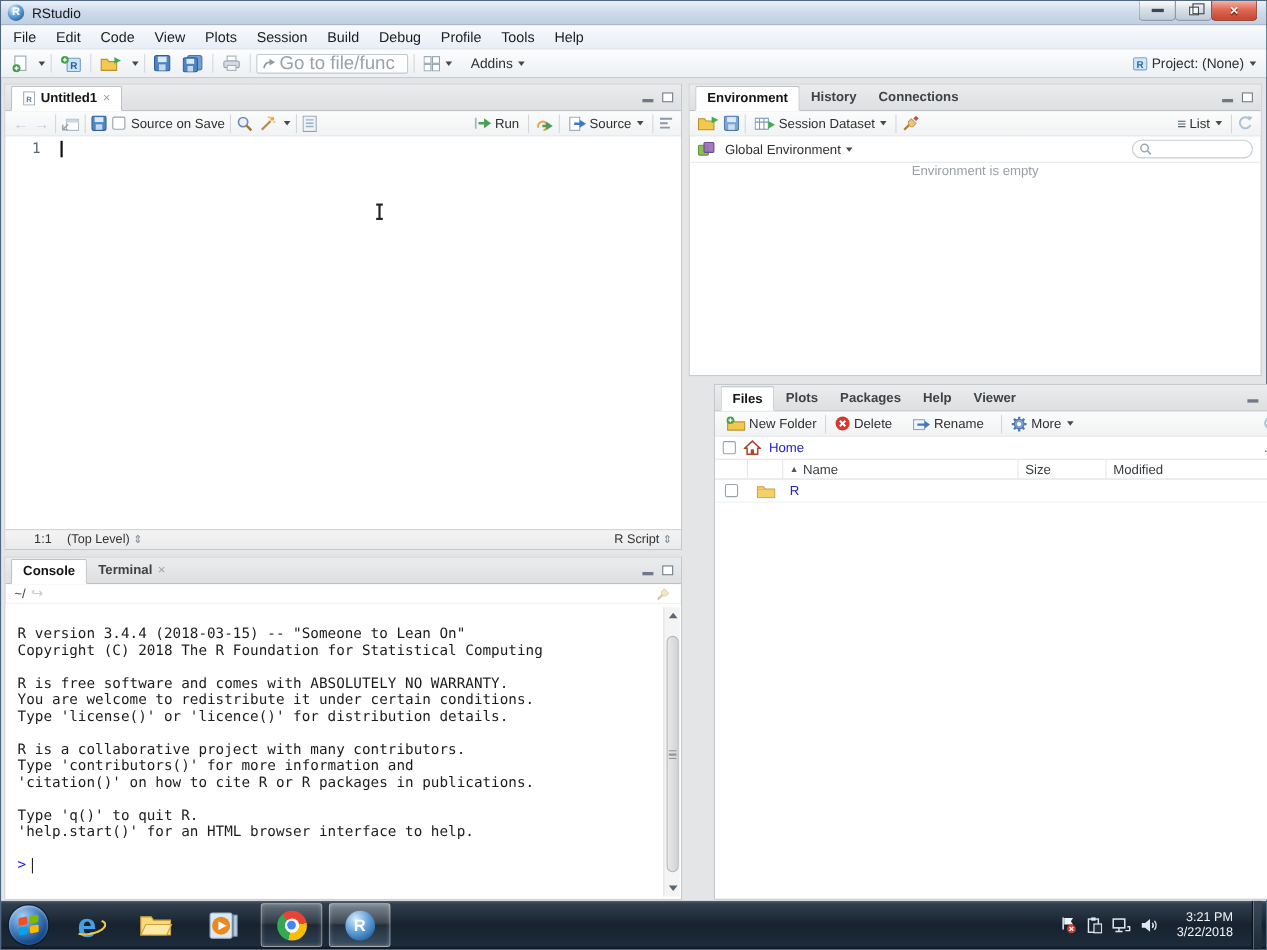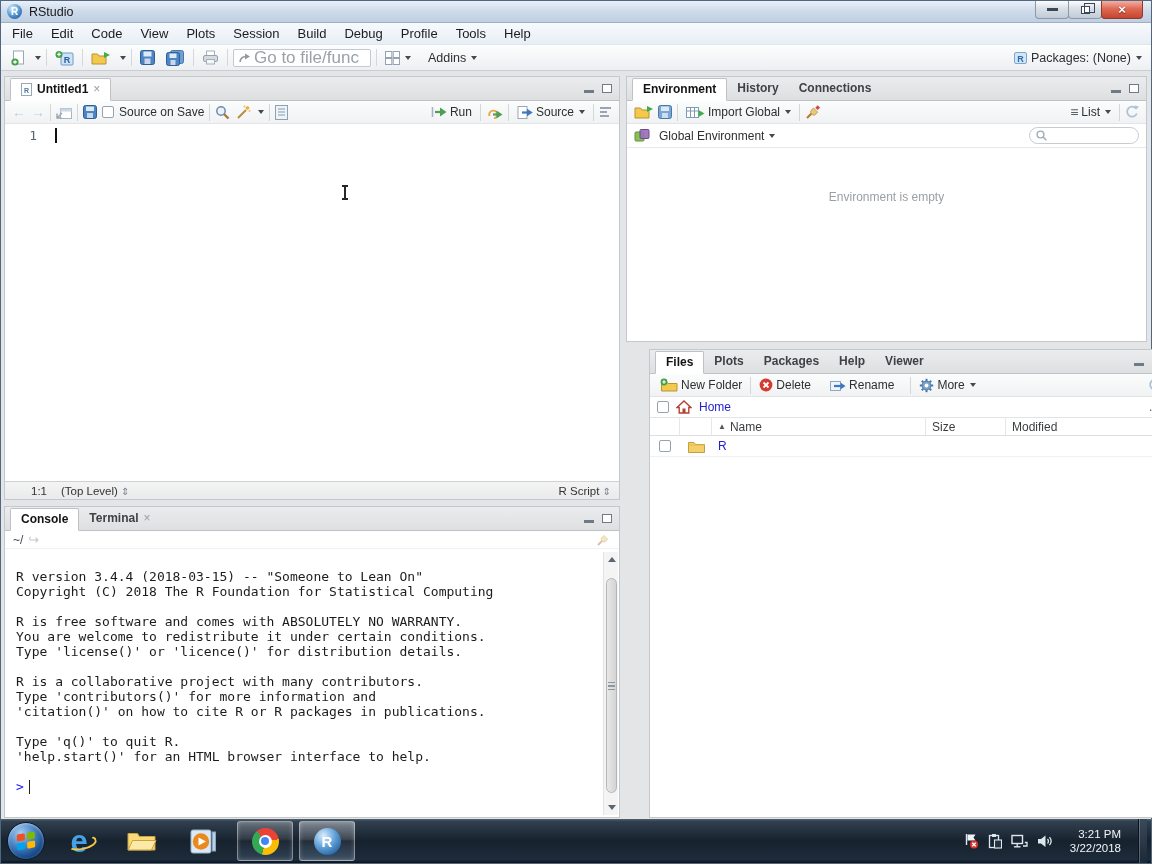--- a/index.html
+++ b/index.html
@@ -67,21 +67,21 @@
   .tri-up{width:0;height:0;border-left:4px solid transparent;border-right:4px solid transparent;border-bottom:5px solid #5c6670}
   .tri-down{width:0;height:0;border-left:4px solid transparent;border-right:4px solid transparent;border-top:5px solid #5c6670}
   .sthumb{position:absolute;left:1.5px;width:11px;background:linear-gradient(90deg,#e8e8e8,#d4d4d4);border:1px solid #b3b6b9;border-radius:6px;display:flex;align-items:center;justify-content:center}
   .grip{width:7px;height:8px;border-top:1.5px solid #8f979e;border-bottom:1.5px solid #8f979e;position:relative}
   .grip::after{content:"";position:absolute;left:0;top:2.6px;width:7px;height:1.5px;background:#8f979e}
 
   
   .genv-row{height:24px;display:flex;align-items:center;gap:6px;padding:0 7px;border-bottom:1px solid #e7e8ea;font-size:12px;color:#2e2f31}
   .env-search{margin-left:auto;width:110px;height:17px;border:1px solid #c6ccd2;border-radius:9px;background:#fff;display:flex;align-items:center;padding:0 6px;gap:4px}
   .env-search input{border:none;outline:none;width:80px;font-size:11px;background:transparent;font-family:"Liberation Sans",sans-serif}
-  .env-empty{margin-top:42px;text-align:center;font-size:12px;color:#9aa0a6}
+  .env-empty{text-align:center;font-size:12px;color:#9aa0a6}
 
   
   .crumb-row{height:21px;display:flex;align-items:center;gap:7px;padding:0 7px;border-bottom:1px solid #e3e4e6;font-size:12px}
   .link{color:#2222cc}
   .cb{width:12px;height:12px;background:#fff;border:1px solid #98a2ac;border-radius:2px;flex:none}
   .fhead{height:18px;display:flex;align-items:stretch;border-bottom:1px solid #dcdee0;font-size:12px;color:#3a3d40}
   .fh-cell{display:flex;align-items:center;padding-left:6px;border-right:1px solid #e6e7e9}
   .fh-cell:last-child{border-right:none}
   .frow{height:21px;display:flex;align-items:center;font-size:12px;border-bottom:1px solid #f0f1f2}
   .sortgly{font-size:8px;color:#55585b;margin-right:4px}
@@ -233,21 +233,21 @@
       <span class="caret"></span>
     </span>
     <span class="spacer"></span>
     <span class="tbtn">
       <span class="ico">
           <svg width="15" height="14">
             <rect x="1.5" y="1.5" width="12" height="11" rx="1.5" fill="#d3e6f5" stroke="#7aa8d0"></rect>
             <text x="7.5" y="10.5" text-anchor="middle" font-size="9" font-weight="bold" fill="#2e6da4">R</text>
           </svg>
         </span>
-      <span>Packages: (None)</span>
+      <span>Project: (None)</span>
       <span class="caret"></span>
     </span>
   </div>
 
   <div class="pane" style="left:3px;top:75px;width:616px;height:424px">
     <div class="tabbar">
       <div class="tab active">
         <span class="ico">
             <svg width="11" height="13">
               <rect x="0.5" y="0.5" width="10" height="12" fill="#fff" stroke="#9aa7b5"></rect>
@@ -454,21 +454,21 @@
       <span class="tbtn">
         <span class="ico">
             <svg width="19" height="13">
               <rect x="0.5" y="1.5" width="12" height="10" fill="#fff" stroke="#7f9ab5"></rect>
               <line x1="0.5" y1="5" x2="12.5" y2="5" stroke="#7f9ab5"></line>
               <line x1="4.5" y1="1.5" x2="4.5" y2="11.5" stroke="#7f9ab5"></line>
               <line x1="8.5" y1="1.5" x2="8.5" y2="11.5" stroke="#7f9ab5"></line>
               <polygon points="12.5,4 18.5,7.5 12.5,11" fill="#3fae49"></polygon>
             </svg>
           </span>
-        <span>Import Global</span>
+        <span>Session Dataset</span>
         <span class="caret"></span>
       </span>
       <span class="vsep"></span>
       <span class="ico">
           <svg width="16" height="15">
             <line x1="2" y1="13" x2="9.5" y2="5.5" stroke="#b5752f" stroke-width="2"></line>
             <path d="M8.5 3 l4.2 4.2 l-2.6 2.6 c-2.2 1.3-5-1.5-4.2-4.2 z" fill="#e8c87e" stroke="#c8a04e"></path>
             <rect x="11" y="1" width="3.4" height="3.4" fill="#c94f44" transform="rotate(45 12.7 2.7)"></rect>
           </svg>
         </span>

